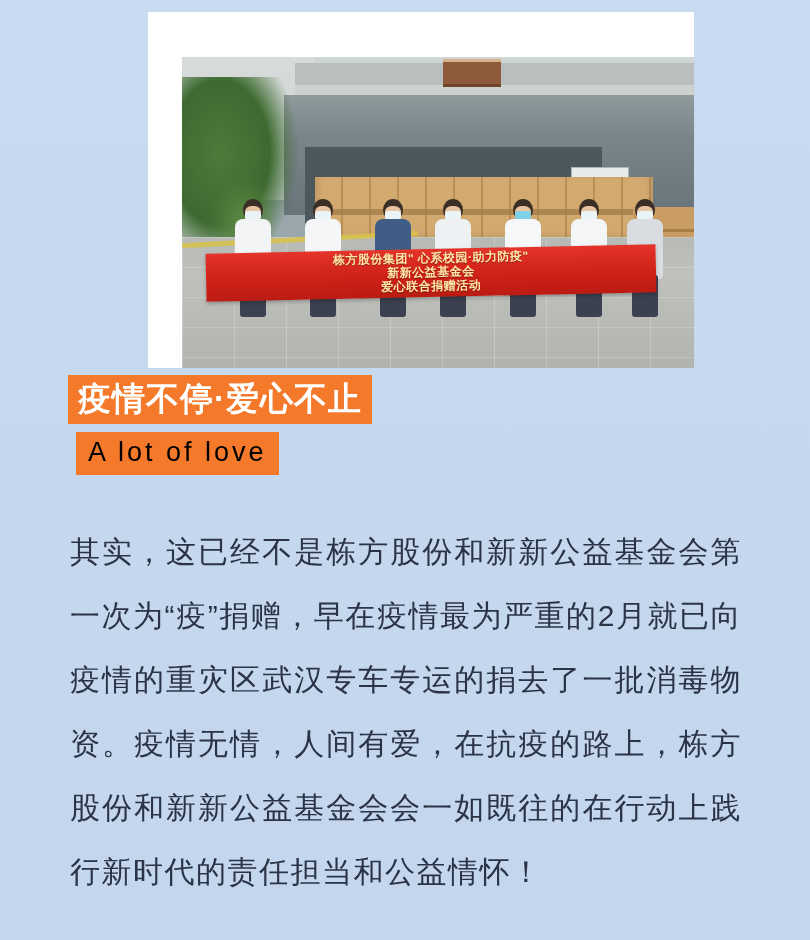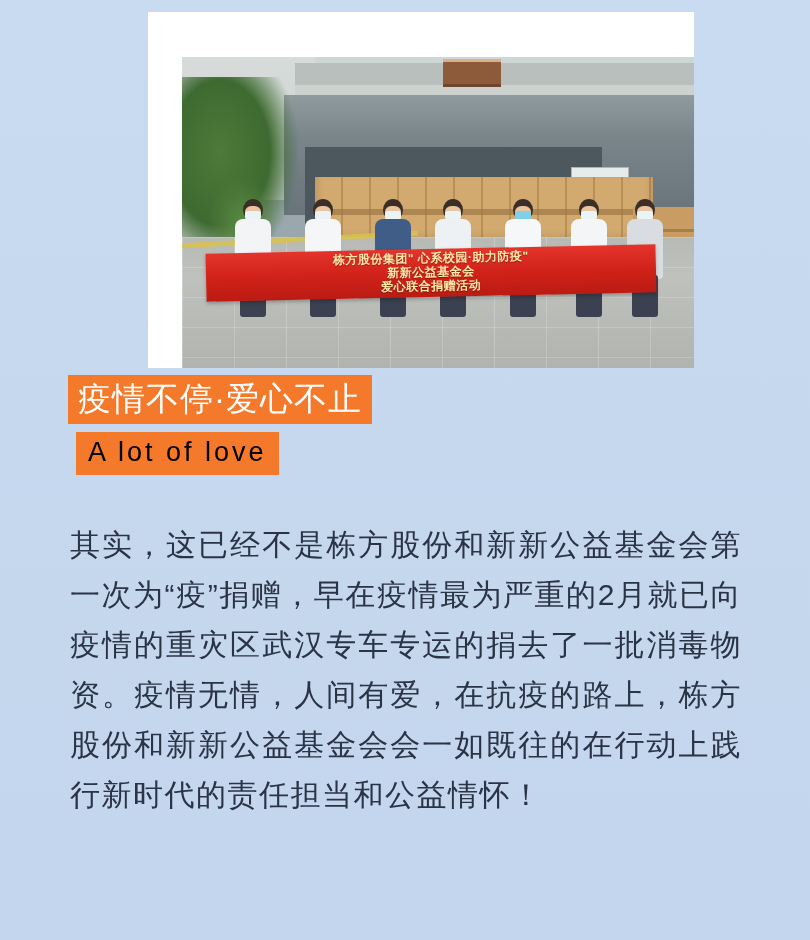--- a/index.html
+++ b/index.html
@@ -201,21 +201,21 @@
   .banner-text .l2 { display: block; }
 
   
   .headline-cn {
     position: absolute;
     left: 68px;
     top: 375px;
     background: #f5792a;
     color: #ffffff;
     font-size: 33px;
-    font-weight: normal;
+    font-weight: bold;
     line-height: 1.25;
     padding: 3px 10px 5px 10px;
     letter-spacing: 1px;
     white-space: nowrap;
   }
   .headline-en {
     position: absolute;
     left: 76px;
     top: 432px;
     background: #f5792a;
@@ -228,21 +228,21 @@
   }
 
   
   .body-copy {
     position: absolute;
     left: 70px;
     top: 520px;
     width: 672px;
     color: #2b3346;
     font-size: 30px;
-    line-height: 50px;
+    line-height: 64px;
     letter-spacing: 1.5px;
     text-align: justify;
     text-justify: inter-ideograph;
   }
 </style>
 </head>
 <body>
 
 <div class="page">
 

